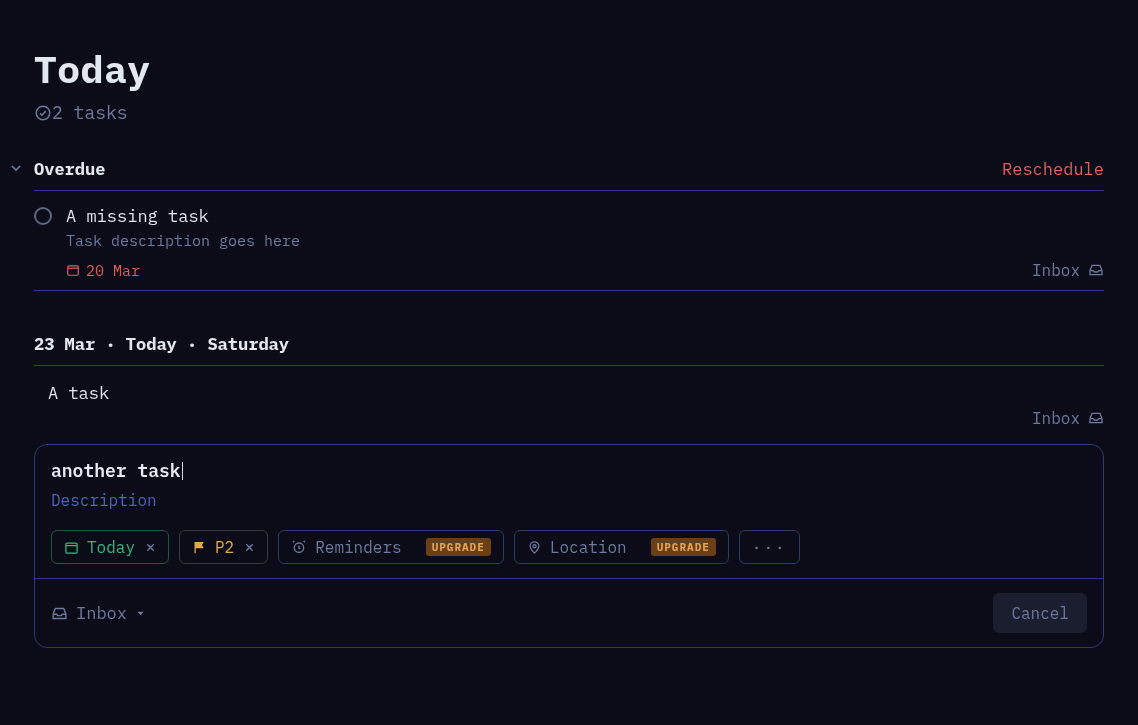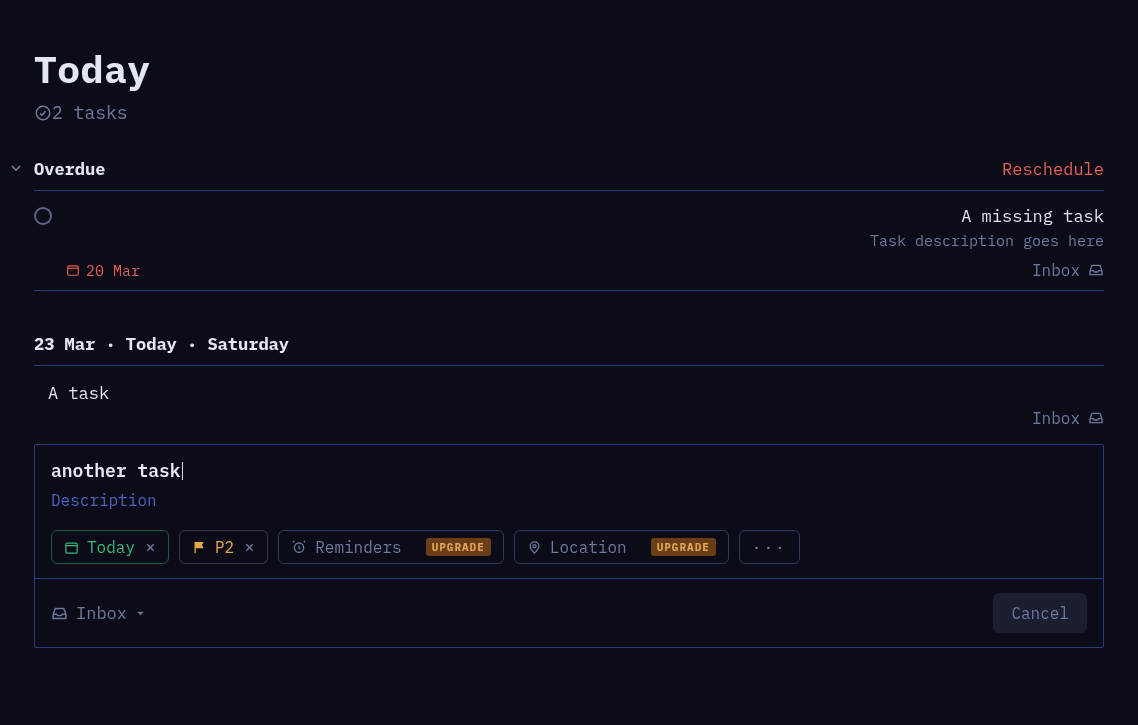--- a/index.html
+++ b/index.html
@@ -42,37 +42,37 @@
     padding-bottom:10px;position:relative;
   }
   .section-header .left{display:flex;align-items:center;gap:8px;}
   .chevron{position:absolute;left:-26px;top:2px;color:var(--muted);}
   .section-title{font-weight:700;color:#e3e7ef;font-size:17px;}
   .reschedule{color:var(--red-soft);font-size:17px;}
   .task{
     display:flex;align-items:flex-start;gap:14px;
     padding:14px 0 10px 0;border-bottom:1px solid var(--blue-line);position:relative;
   }
-  .task:last-of-type{border-bottom:1px solid var(--blue-line);text-align:right;}
+  .task:last-of-type{border-bottom:1px solid var(--blue-line);}
   .task .circle{
     width:18px;height:18px;border:2px solid #5c6680;border-radius:50%;margin-top:2px;flex:0 0 auto;
   }
   .task-body{flex:1 1 auto;}
   .task-title{color:#dfe4ee;}
   .task-desc{color:var(--muted);font-size:15px;margin-top:4px;}
   .task-meta{display:flex;align-items:center;justify-content:space-between;margin-top:10px;}
   .overdue-date{color:var(--red-soft);display:flex;align-items:center;gap:6px;font-size:15px;}
   .inbox-link{color:var(--muted);display:flex;align-items:center;gap:8px;font-size:16px;}
   .today-section-title{font-weight:700;color:#e3e7ef;font-size:17px;margin-top:42px;border-bottom:1px solid var(--blue-line);padding-bottom:10px;}
   .task-simple{display:flex;align-items:flex-end;gap:14px;padding:16px 0 10px 0;}
   
   .editor{
     margin-top:16px;
     border:1px solid var(--blue-line);
-    border-radius:2px;
+    border-radius:13px;
     overflow:hidden;
   }
   .editor-top{padding:14px 16px 14px 16px;}
   .editor .desc{color:var(--link);font-size:16px;margin-top:8px;cursor:text;}
   .chips{display:flex;gap:10px;margin-top:20px;flex-wrap:wrap;}
   .chip{
     display:inline-flex;align-items:center;gap:8px;
     border:1px solid #2e3a63;border-radius:6px;
     padding:6px 12px;font-size:16px;color:var(--muted);
   }

